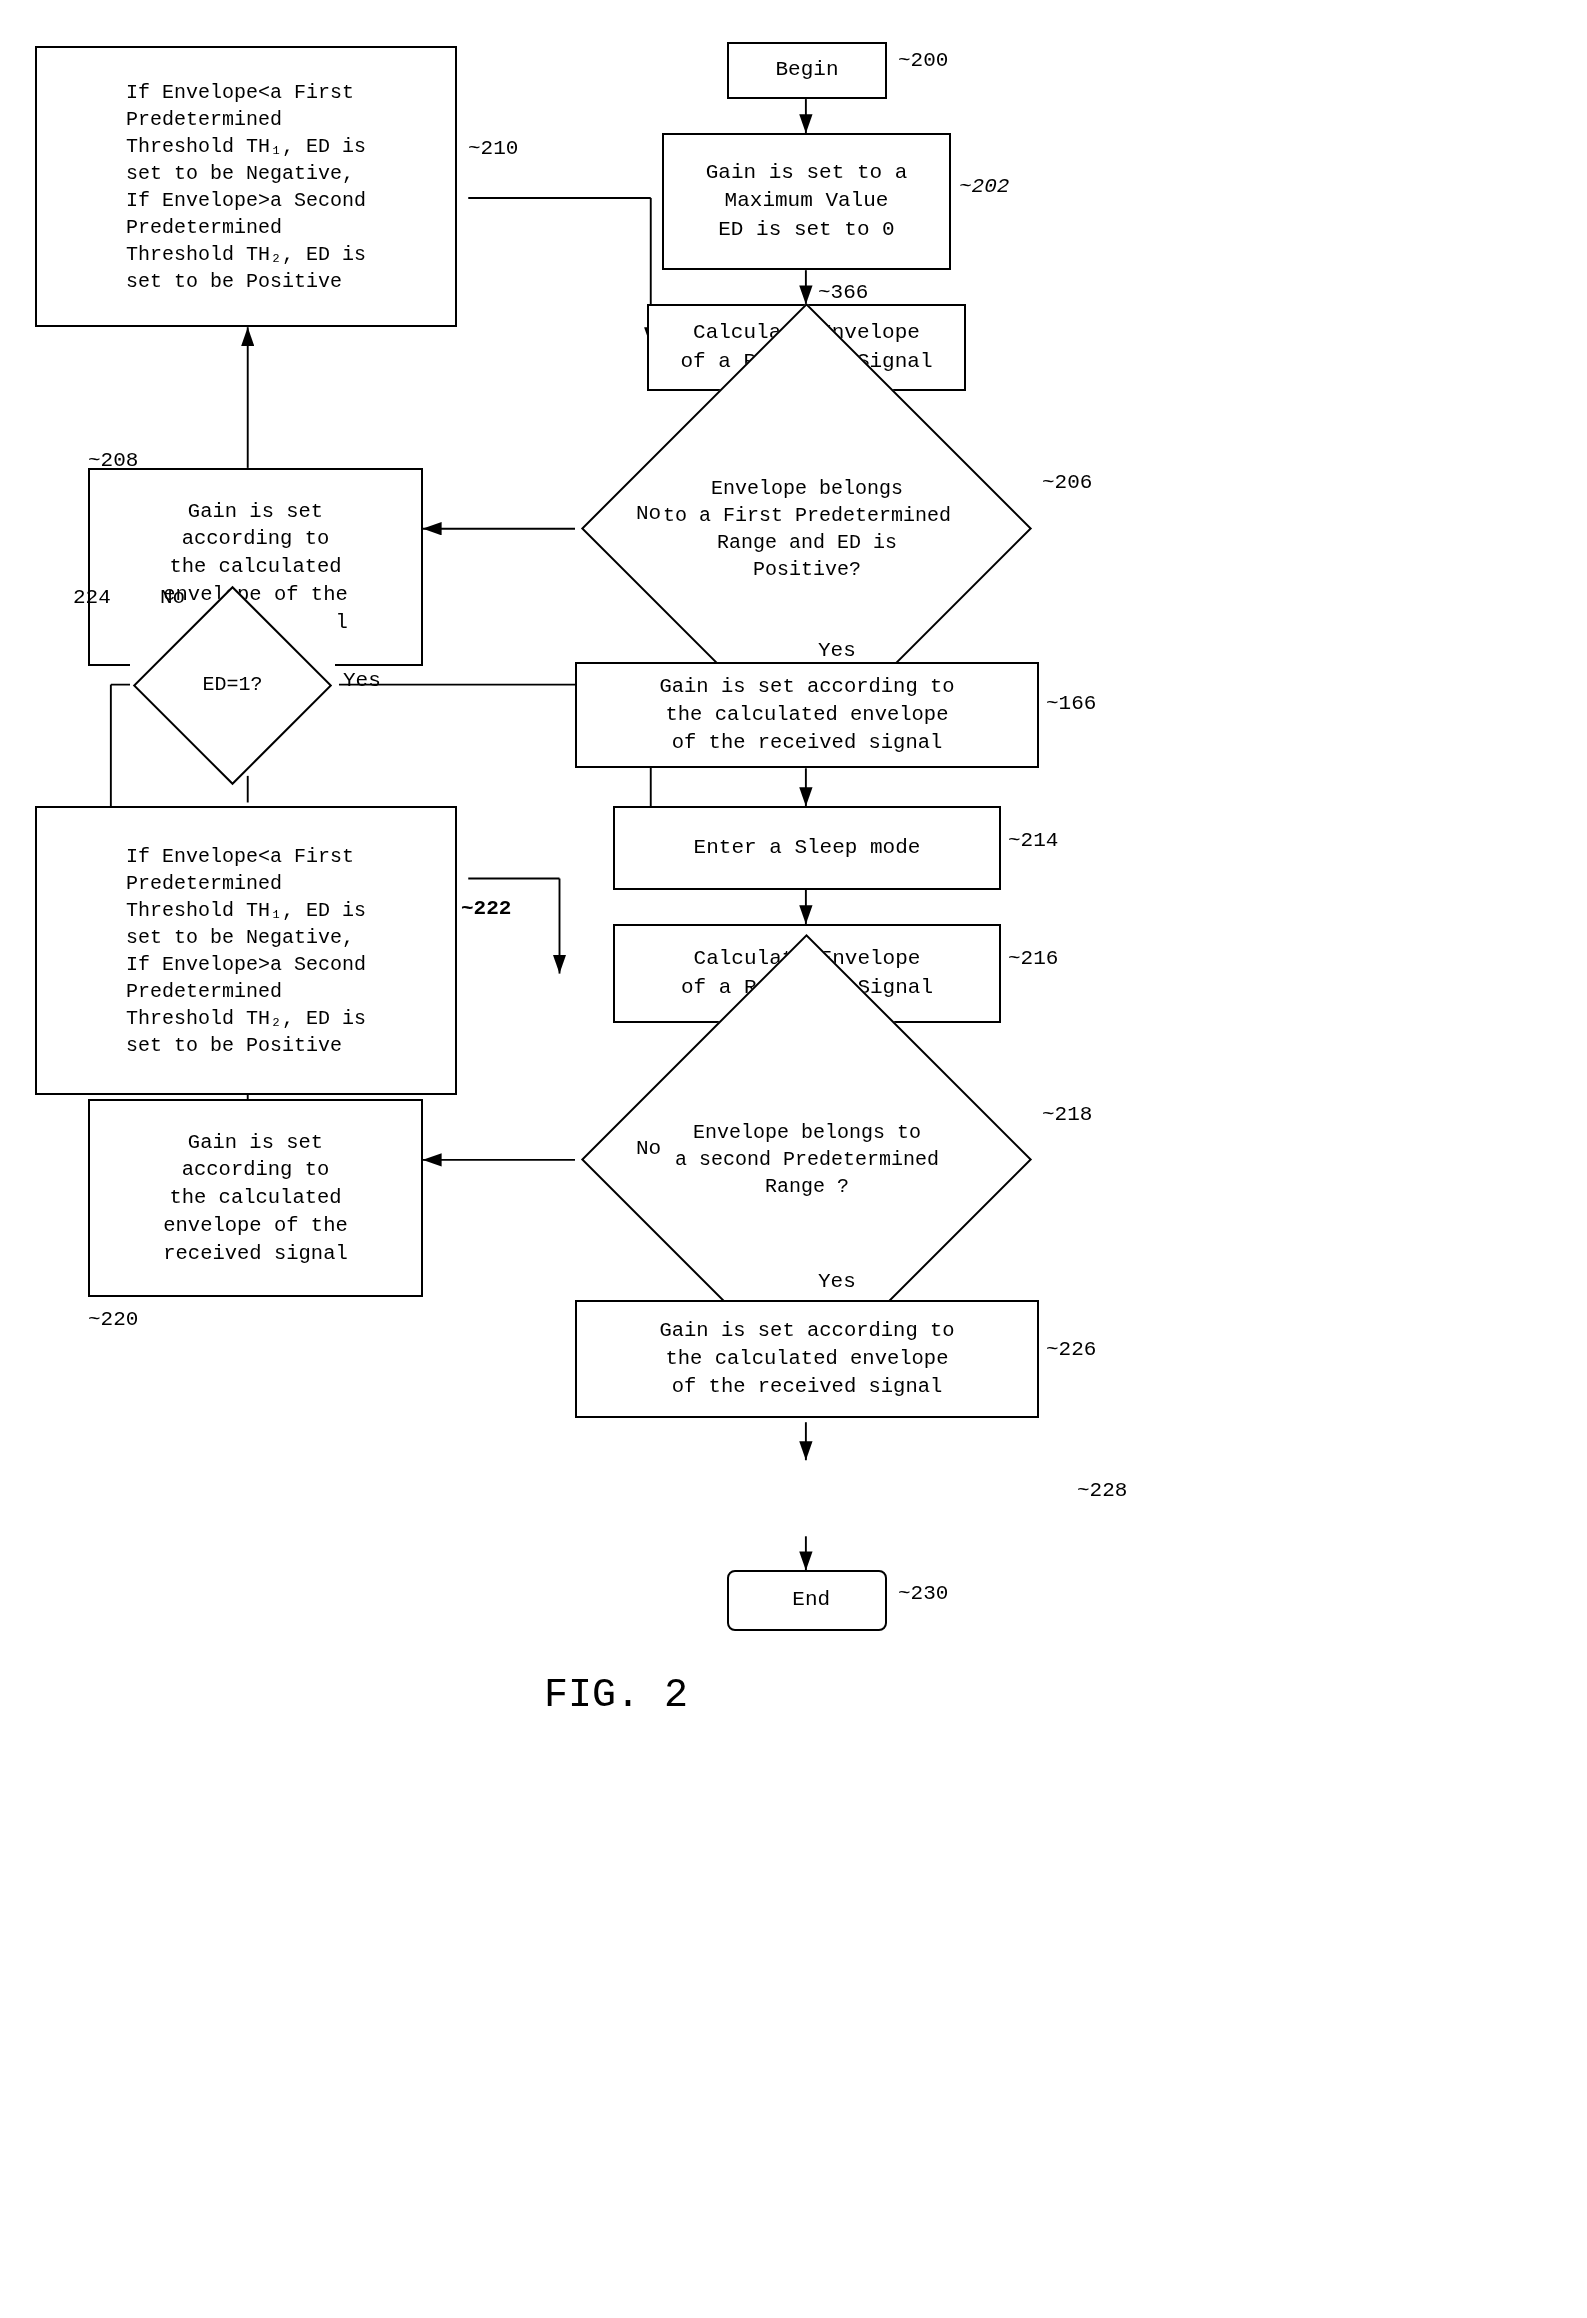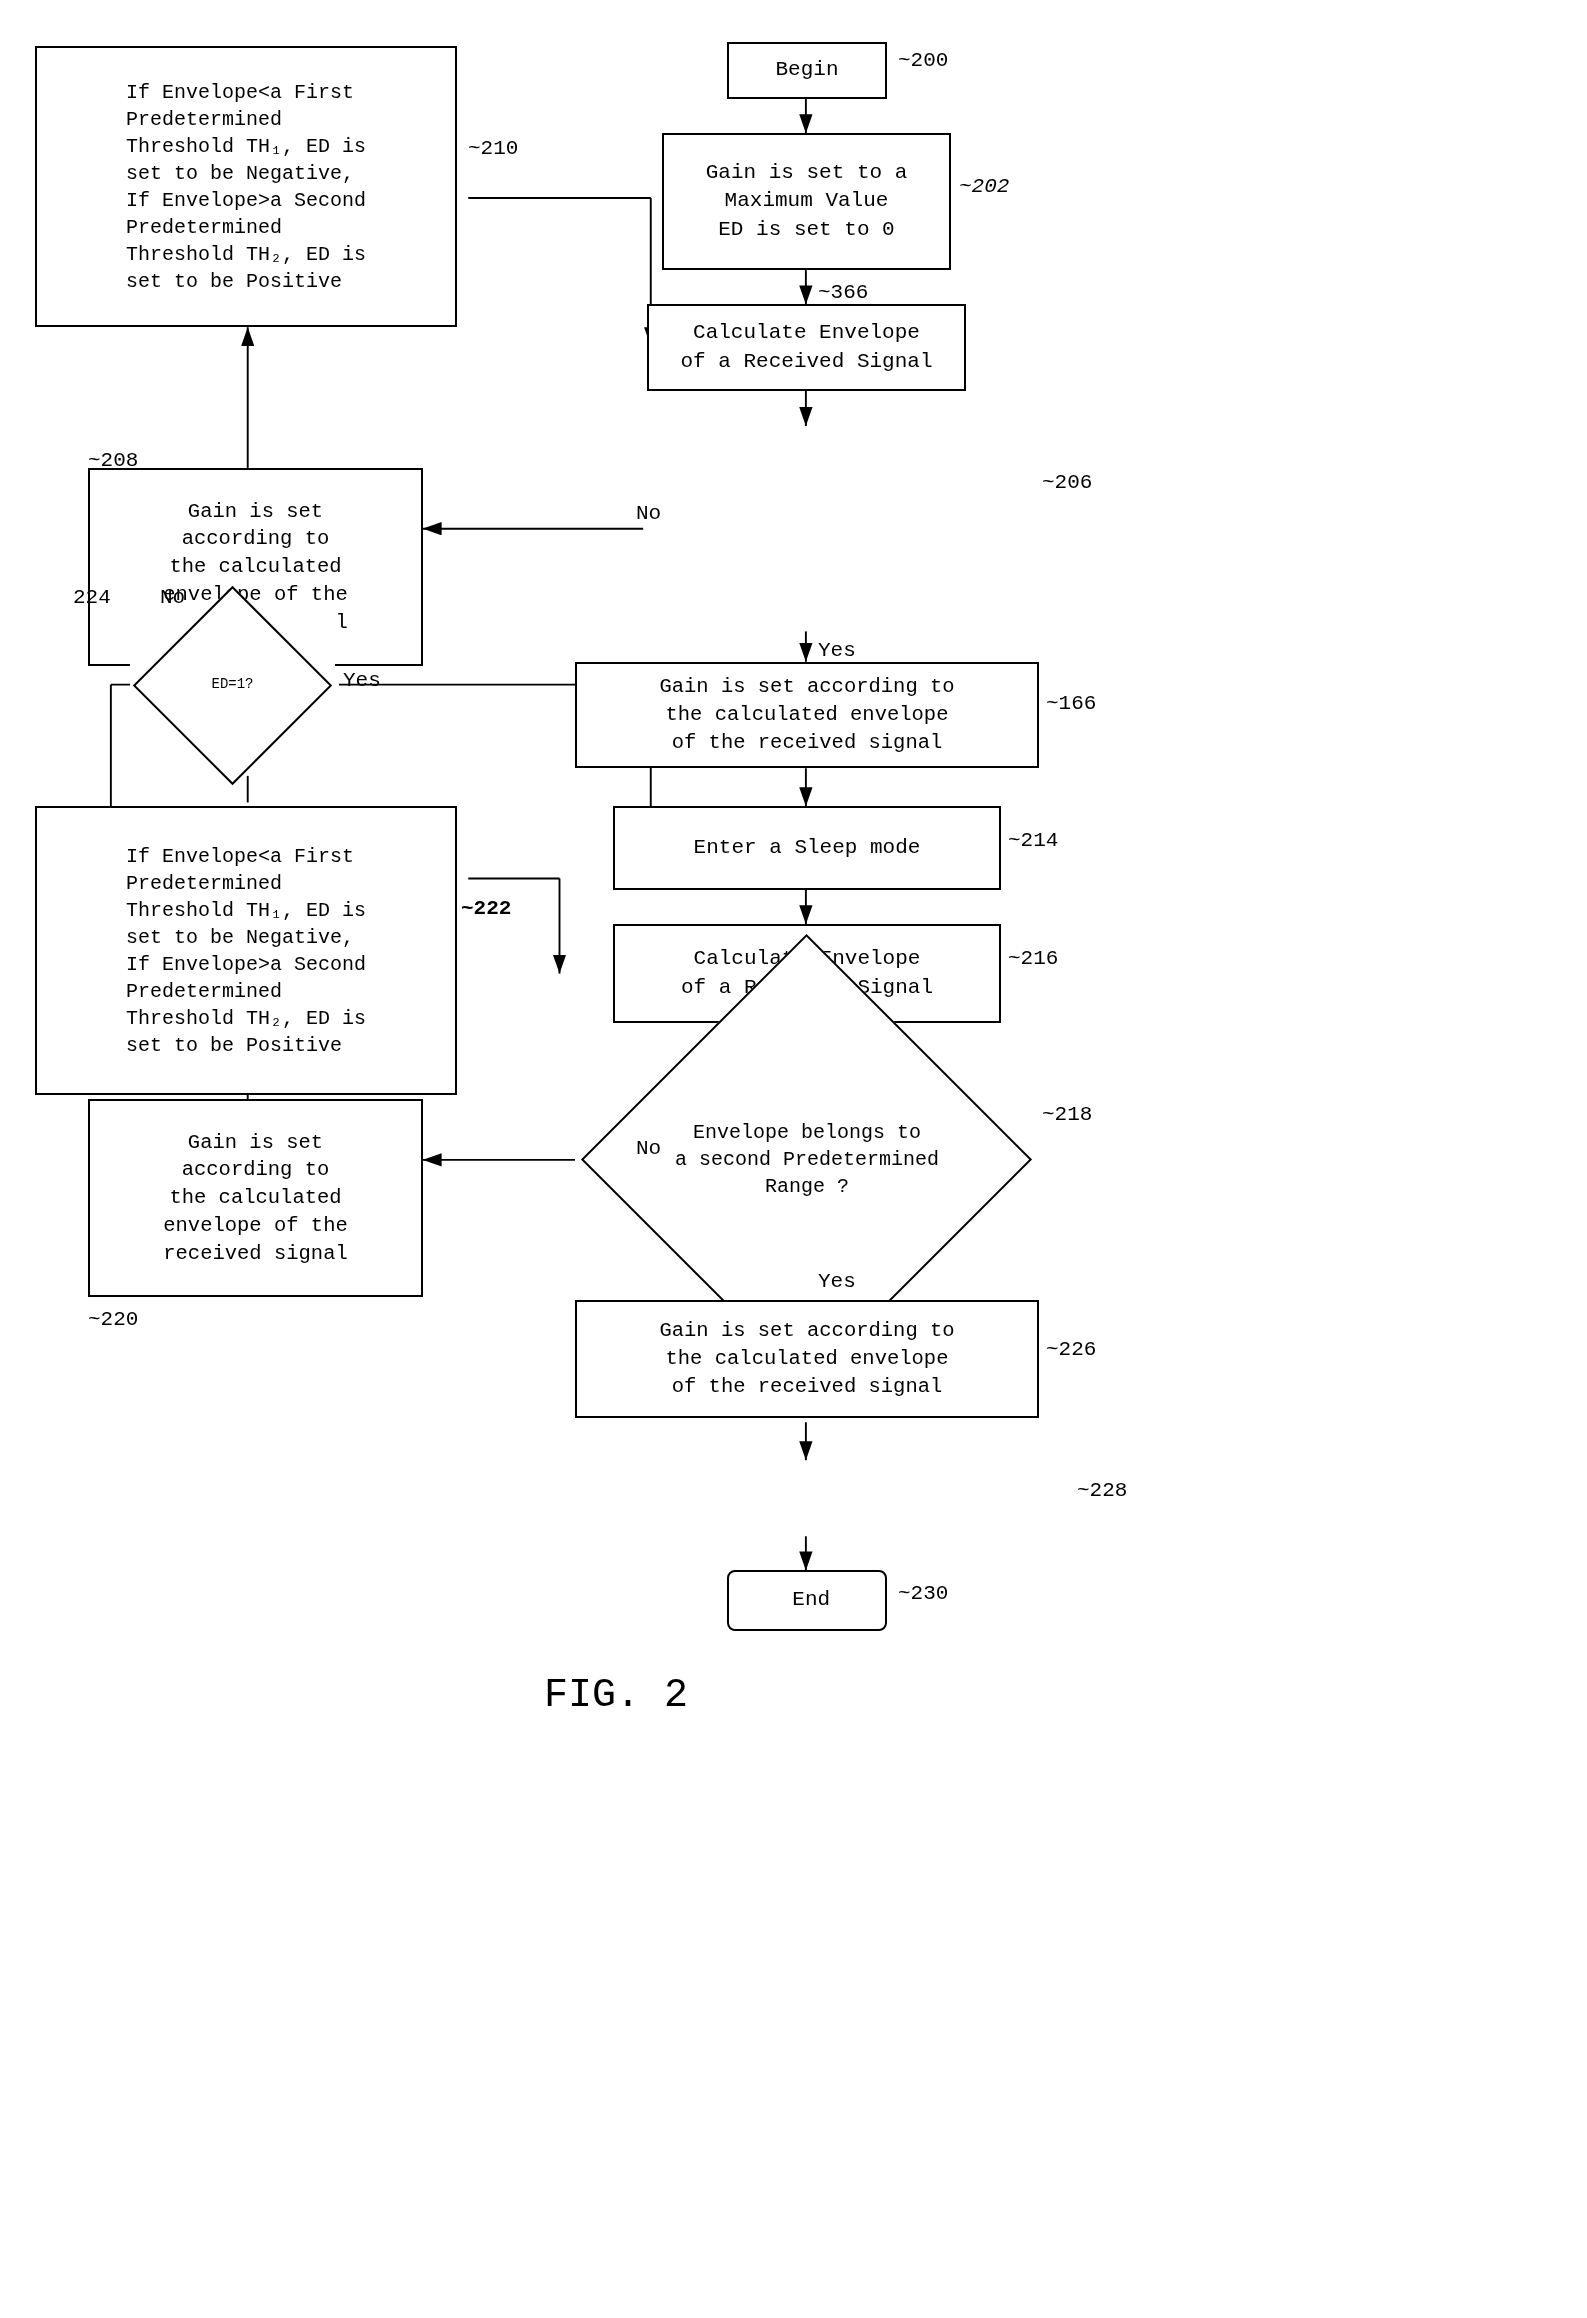--- a/index.html
+++ b/index.html
@@ -139,20 +139,24 @@
   </div>
   <span class="label" style="left:947px; top:175px;font-style:italic;">~202</span>
 
   <span class="label" style="left:806px; top:281px;">~366</span>
 
   <div class="box" style="left:635px; top:304px; width:319px; height:87px;">
     <span style="white-space:pre-line;">Calculate Envelope
 of a Received Signal</span>
   </div>
 
+  <div class="diamond" style="left:563px; top:422px; width:464px; height:213px;">
+    <div class="diamond-inner" style="width:319px; height:319px; top:-53px; left:72px;"></div>
+    <div class="diamond-text" style="font-size:20px; white-space:pre-line; text-align:center;">Envelope belongs<br>to a First Predetermined<br>Range and ED is<br>Positive?</div>
+  </div>
   <span class="label" style="left:1030px; top:471px;">~206</span>
 
   <span class="label" style="left:624px; top:502px;">No</span>
   <span class="label" style="left:806px; top:639px;">Yes</span>
 
   <div class="box" style="left:76px; top:468px; width:335px; height:198px;">
     <span style="white-space:pre-line; font-size:20.5px;">Gain is set<br>according to<br>the calculated<br>envelope of the<br>received signal</span>
   </div>
   <span class="label" style="left:76px; top:449px;">~208</span>
 
@@ -191,21 +195,21 @@
   </div>
   <span class="label" style="left:76px; top:1308px;">~220</span>
 
   <div class="box" style="left:23px; top:806px; width:422px; height:289px;">
     <span style="white-space:pre-line; font-size:20px; text-align:left;">If Envelope&lt;a First<br>Predetermined<br>Threshold TH₁, ED is<br>set to be Negative,<br>If Envelope&gt;a Second<br>Predetermined<br>Threshold TH₂, ED is<br>set to be Positive</span>
   </div>
   <span class="label" style="left:449px; top:897px;font-weight:bold;">~222</span>
 
   <div class="diamond" style="left:118px; top:601px; width:205px; height:167px;">
     <div class="diamond-inner" style="width:141px; height:141px; top:13.7px; left:32px;"></div>
-    <div class="diamond-text" style="font-size:14px;">ED=1?</div>
+    <div class="diamond-text" style="font-size:20px;">ED=1?</div>
   </div>
   <span class="label" style="left:61px; top:586px;">224</span>
 
   <span class="label" style="left:148px; top:586px;">No</span>
   <span class="label" style="left:331px; top:669px;">Yes</span>
 
   <div class="box" style="left:563px; top:1300px; width:464px; height:118px;">
     <span style="white-space:pre-line; font-size:20.5px;">Gain is set according to<br>the calculated envelope<br>of the received signal</span>
   </div>
   <span class="label" style="left:1034px; top:1338px;">~226</span>

